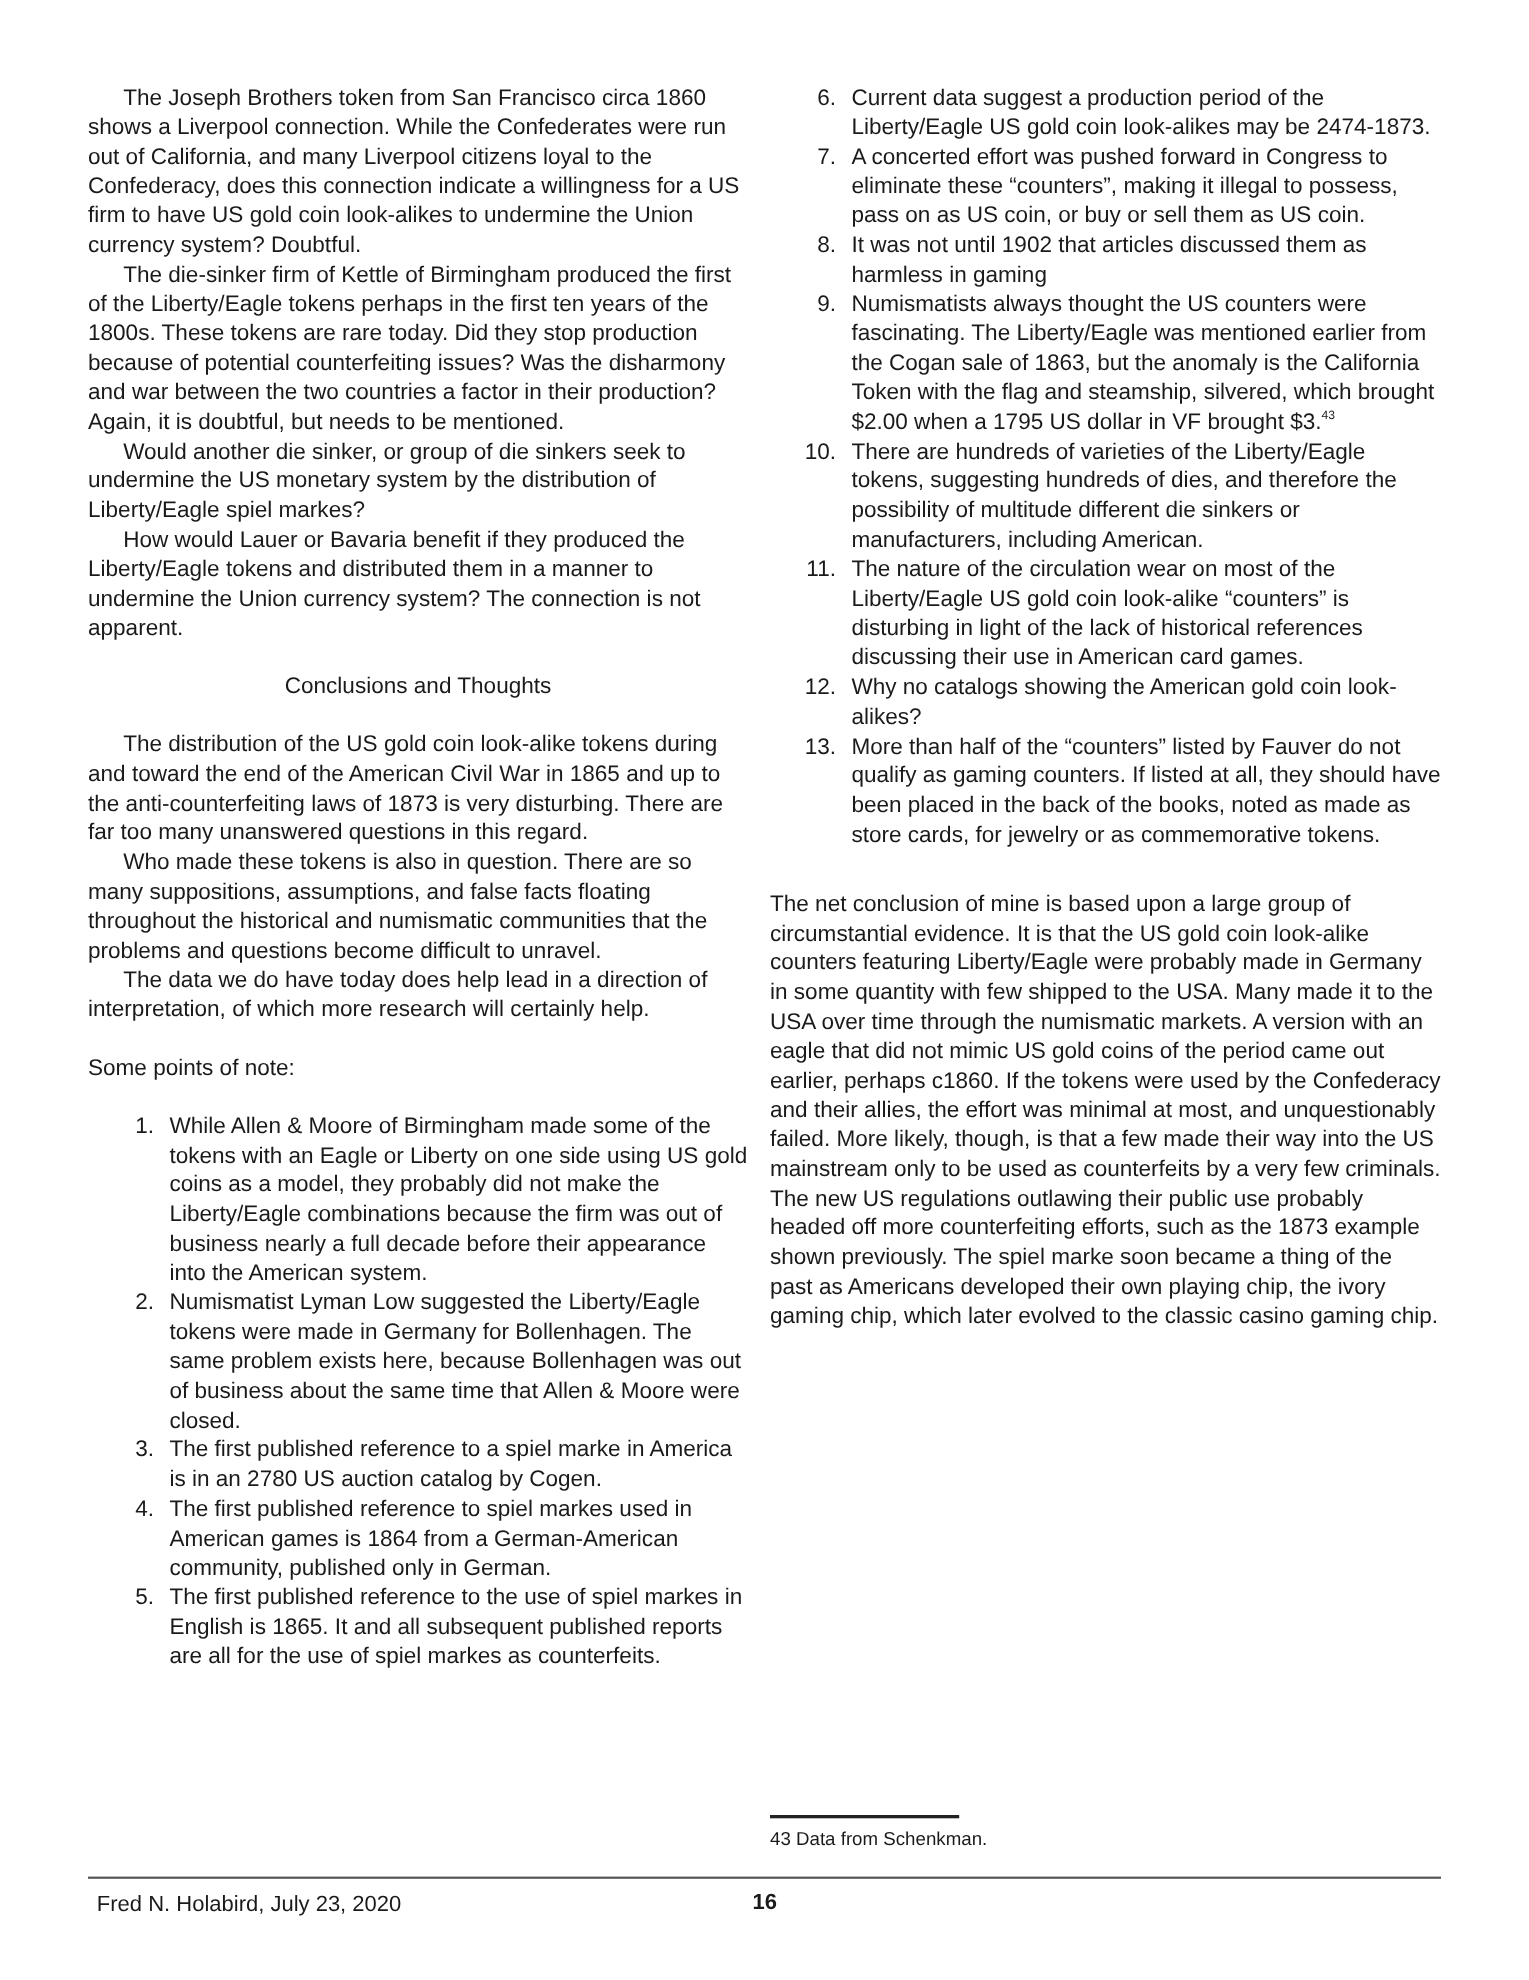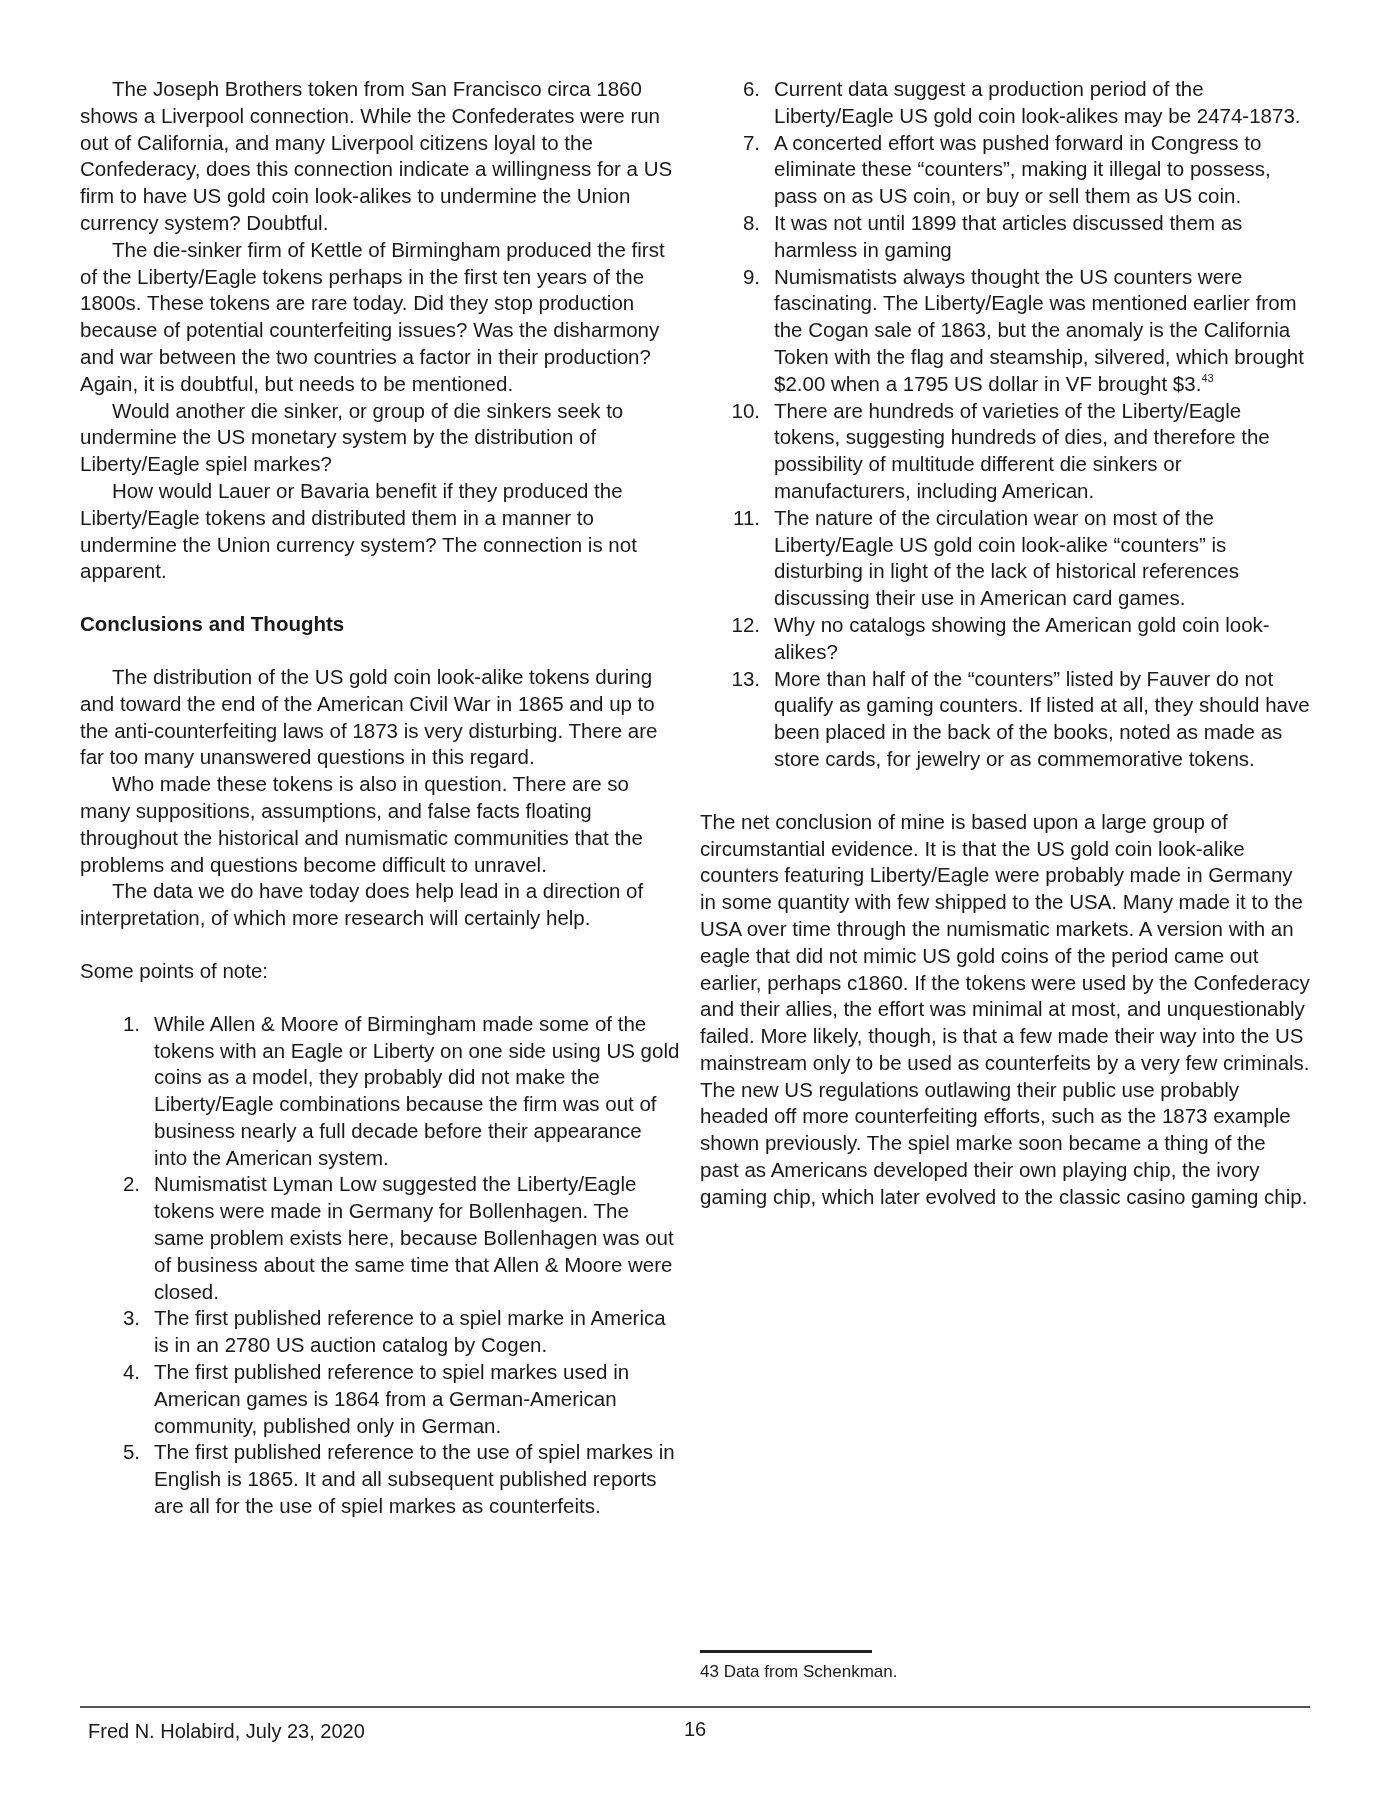--- a/index.html
+++ b/index.html
@@ -2,31 +2,31 @@
 <html><head>
 <meta charset="utf-8">
 <style>
   html,body{margin:0;padding:0;background:#fff;}
   body{width:1390px;height:1800px;position:relative;overflow:hidden;font-family:"Liberation Sans",sans-serif;color:#1a1a1a;}
   .col{position:absolute;top:76px;font-size:20.5px;line-height:26.8px;}
   #left{left:80px;width:600px;}
   #right{left:700px;width:610px;}
   p{margin:0;text-align:left;}
   .indent{text-indent:32px;}
-  .heading{font-weight:bold;margin-top:26px;margin-bottom:26px;}
+  .heading{font-weight:normal;margin-top:26px;margin-bottom:26px;text-align:center;}
   .gap{margin-top:26px;}
   ol{margin:0;padding:0;list-style:none;}
   li{position:relative;padding-left:74px;}
   li .num{position:absolute;left:0;width:60px;text-align:right;}
   sup{font-size:11px;vertical-align:top;line-height:14px;}
   #fn-rule{position:absolute;left:700px;top:1650px;width:172px;height:3px;background:#222;}
   #fn{position:absolute;left:700px;top:1662px;font-size:17px;text-align:center;}
   #footer-rule{position:absolute;left:80px;right:80px;top:1706px;height:2px;background:#555;}
   #footer-author{position:absolute;left:88px;top:1720px;font-size:20px;}
-  #footer-page{position:absolute;left:684px;top:1718px;font-size:20px;}
+  #footer-page{position:absolute;left:684px;top:1718px;font-size:20px;font-weight:bold;}
 </style>
 </head>
 <body>
 
 <div id="left" class="col">
   <p class="indent">The Joseph Brothers token from San Francisco circa 1860 shows a Liverpool connection. While the Confederates were run out of California, and many Liverpool citizens loyal to the Confederacy, does this connection indicate a willingness for a US firm to have US gold coin look-alikes to undermine the Union currency system? Doubtful.</p>
   <p class="indent">The die-sinker firm of Kettle of Birmingham produced the first of the Liberty/Eagle tokens perhaps in the first ten years of the 1800s. These tokens are rare today. Did they stop production because of potential counterfeiting issues? Was the disharmony and war between the two countries a factor in their production?  Again, it is doubtful, but needs to be mentioned.</p>
   <p class="indent">Would another die sinker, or group of die sinkers seek to undermine the US monetary system by the distribution of Liberty/Eagle spiel markes?</p>
   <p class="indent">How would Lauer or Bavaria benefit if they produced the Liberty/Eagle tokens and distributed them in a manner to undermine the Union currency system? The connection is not apparent.</p>
   <p class="heading">Conclusions and Thoughts</p>
@@ -40,21 +40,21 @@
     <li><span class="num">3.</span><span>The first published reference to a spiel marke in America is in an 2780 US auction catalog by Cogen.</span></li>
     <li><span class="num">4.</span><span>The first published reference to spiel markes used in American games is 1864 from a German-American community, published only in German.</span></li>
     <li><span class="num">5.</span><span>The first published reference to the use of spiel markes in English is 1865. It and all subsequent published reports are all for the use of spiel markes as counterfeits.</span></li>
   </ol>
 </div>
 
 <div id="right" class="col">
   <ol>
     <li><span class="num">6.</span><span>Current data suggest a production period of the Liberty/Eagle US gold coin look-alikes may be 2474-1873.</span></li>
     <li><span class="num">7.</span><span>A concerted effort was pushed forward in Congress to eliminate these “counters”, making it illegal to possess, pass on as US coin, or buy or sell them as US coin.</span></li>
-    <li><span class="num">8.</span><span>It was not until 1899 that articles discussed them as harmless in gaming</span></li>
+    <li><span class="num">8.</span><span>It was not until 1902 that articles discussed them as harmless in gaming</span></li>
     <li><span class="num">9.</span><span>Numismatists always thought the US counters were fascinating. The Liberty/Eagle was mentioned earlier from the Cogan sale of 1863, but the anomaly is the California Token with the flag and steamship, silvered, which brought $2.00 when a 1795 US dollar in VF brought $3.</span><sup>43</sup></li>
     <li><span class="num">10.</span><span>There are hundreds of varieties of the Liberty/Eagle tokens, suggesting hundreds of dies, and therefore the possibility of multitude different die sinkers or manufacturers, including American.</span></li>
     <li><span class="num">11.</span><span>The nature of the circulation wear on most of the Liberty/Eagle US gold coin look-alike “counters” is disturbing in light of the lack of historical references discussing their use in American card games.</span></li>
     <li><span class="num">12.</span><span>Why no catalogs showing the American gold coin look-alikes?</span></li>
     <li><span class="num">13.</span><span>More than half of the “counters” listed by Fauver do not qualify as gaming counters. If listed at all, they should have been placed in the back of the books, noted as made as store cards,  for jewelry or as commemorative tokens.</span></li>
   </ol>
   <p class="gap" style="margin-top:36px">The net conclusion of mine is based upon a large group of circumstantial evidence. It is that the  US gold coin look-alike counters featuring Liberty/Eagle were probably made in Germany in some quantity with few shipped to the USA. Many made it to the USA over time through the numismatic markets.  A version with an eagle that did not mimic US gold coins of the period came out earlier, perhaps c1860. If the tokens were used by the Confederacy and their allies, the effort was minimal at most, and unquestionably failed. More likely, though, is that a few made their way into the US mainstream only to be used as counterfeits by a very few criminals. The new US regulations outlawing their public use probably headed off more counterfeiting efforts, such as the 1873 example shown previously. The spiel marke soon became a thing of the past as Americans developed their own playing chip, the ivory gaming chip, which later evolved to the classic casino gaming chip.</p>
 </div>
 
 <div id="fn-rule"></div>

